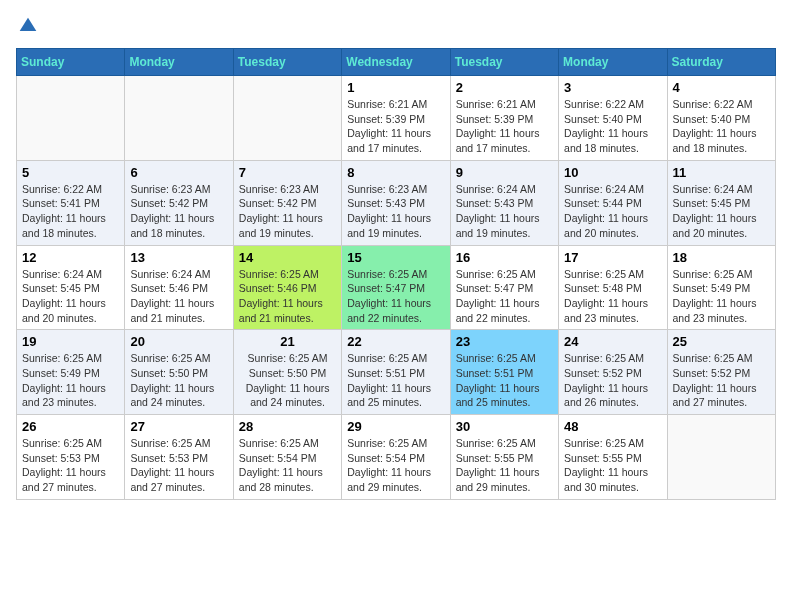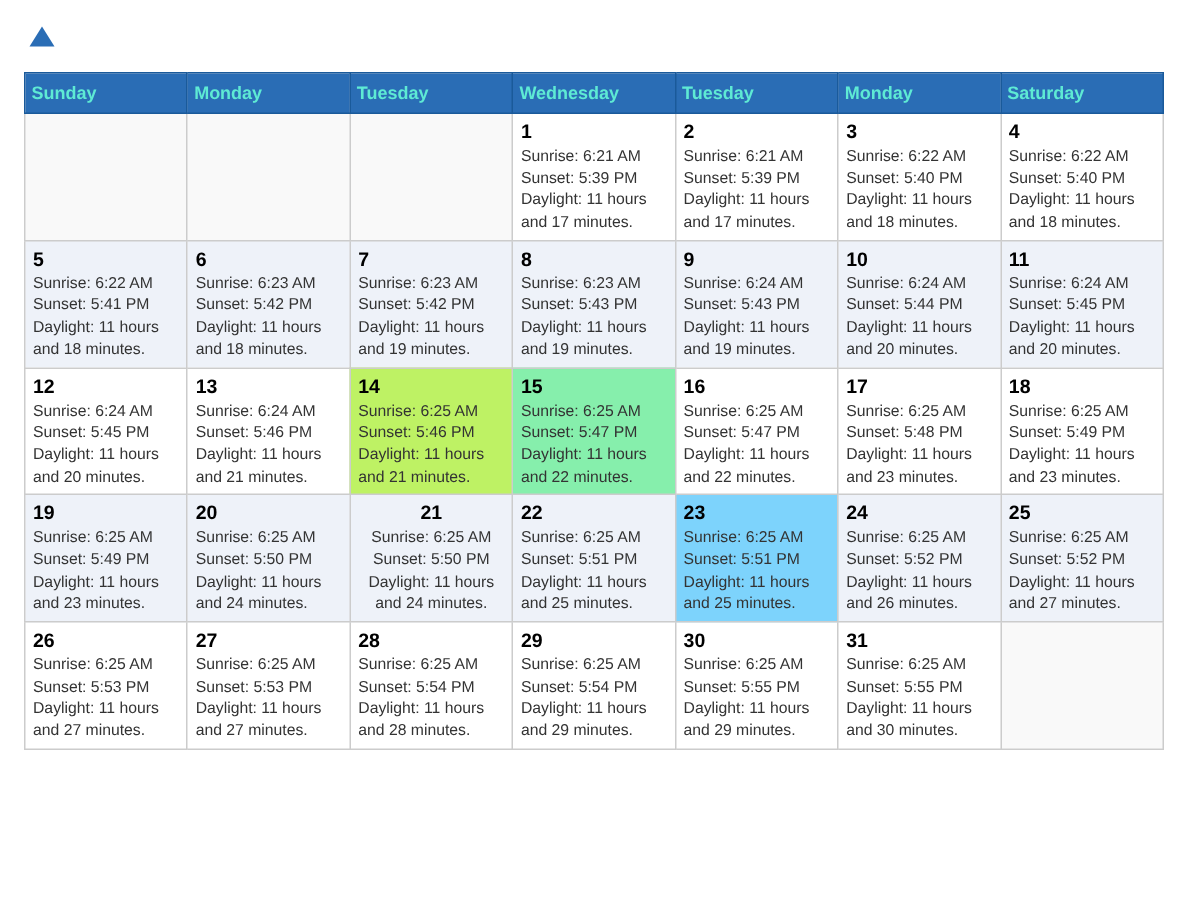--- a/index.html
+++ b/index.html
@@ -254,19 +254,19 @@
         </td>
         <td style="background-color: rgb(255, 255, 255);">
           <span class="day-number">29</span>
           <div class="day-info">Sunrise: 6:25 AM<br>Sunset: 5:54 PM<br>Daylight: 11 hours and 29 minutes.</div>
         </td>
         <td style="background-color: rgb(255, 255, 255);">
           <span class="day-number">30</span>
           <div class="day-info">Sunrise: 6:25 AM<br>Sunset: 5:55 PM<br>Daylight: 11 hours and 29 minutes.</div>
         </td>
         <td style="background-color: rgb(255, 255, 255);">
-          <span class="day-number">31</span>
+          <span class="day-number">48</span>
           <div class="day-info">Sunrise: 6:25 AM<br>Sunset: 5:55 PM<br>Daylight: 11 hours and 30 minutes.</div>
         </td>
         <td class="empty-cell"></td>
       </tr>
     </tbody>
 </table>
 
 </body></html>

